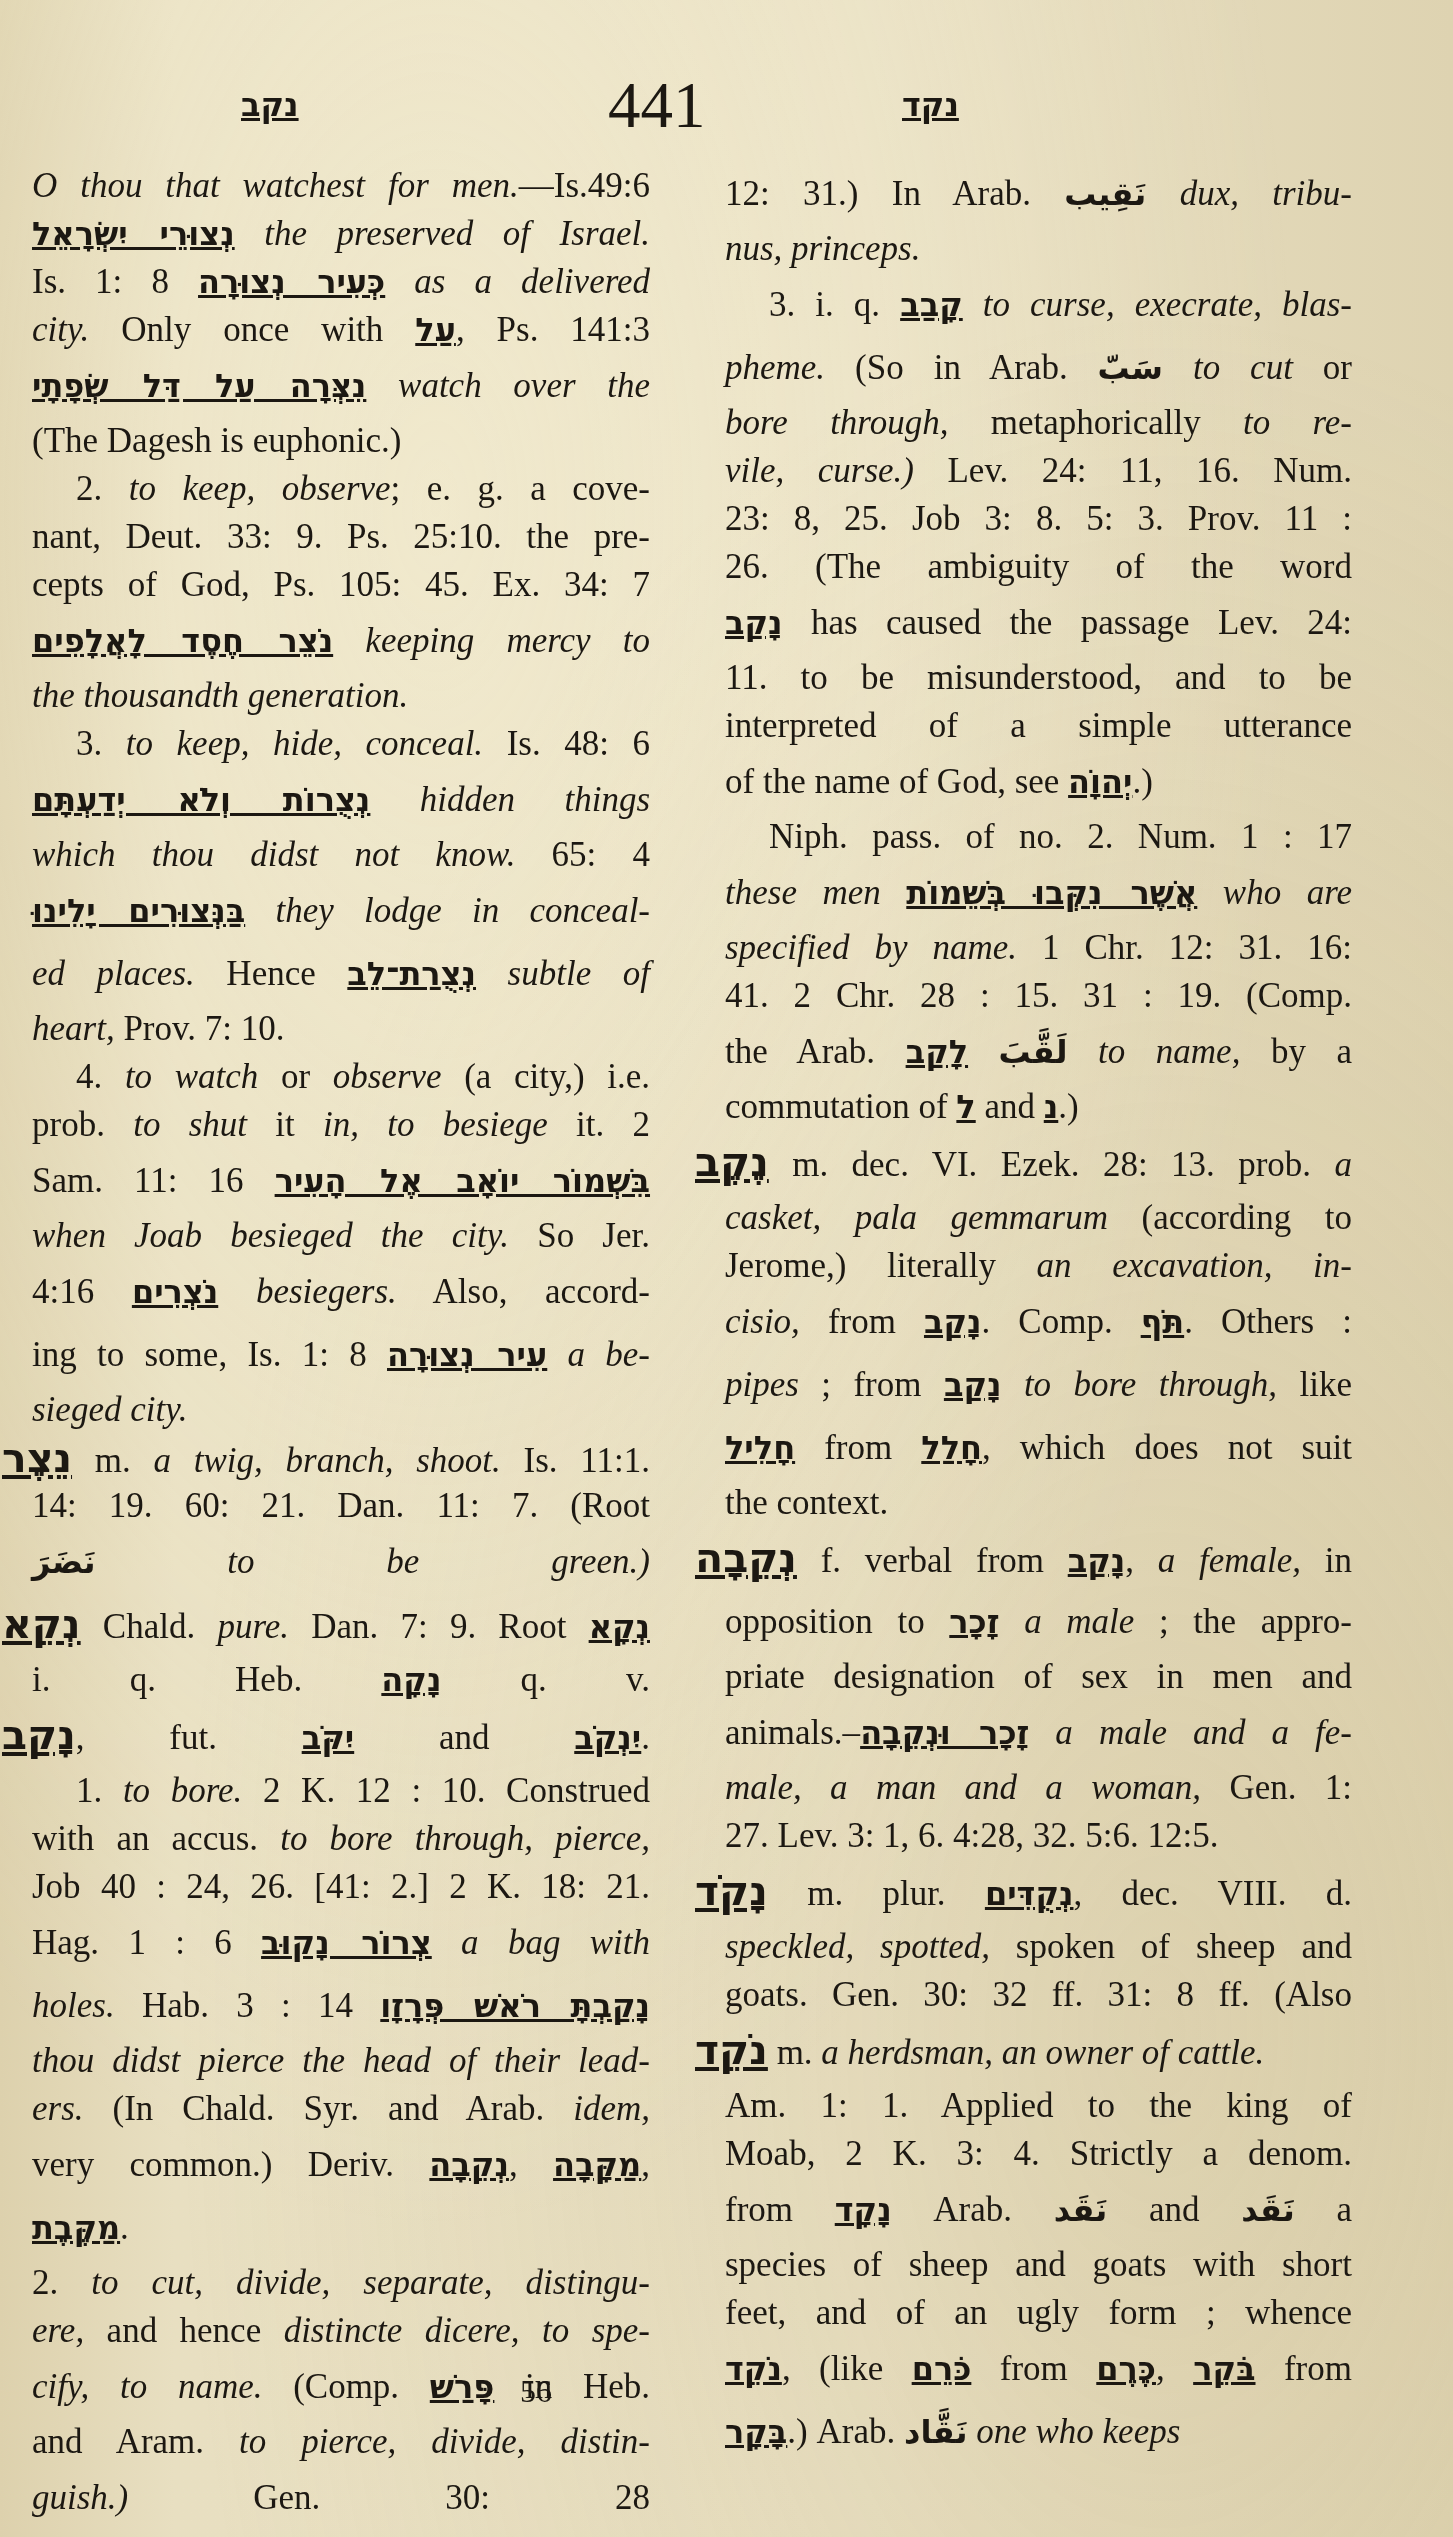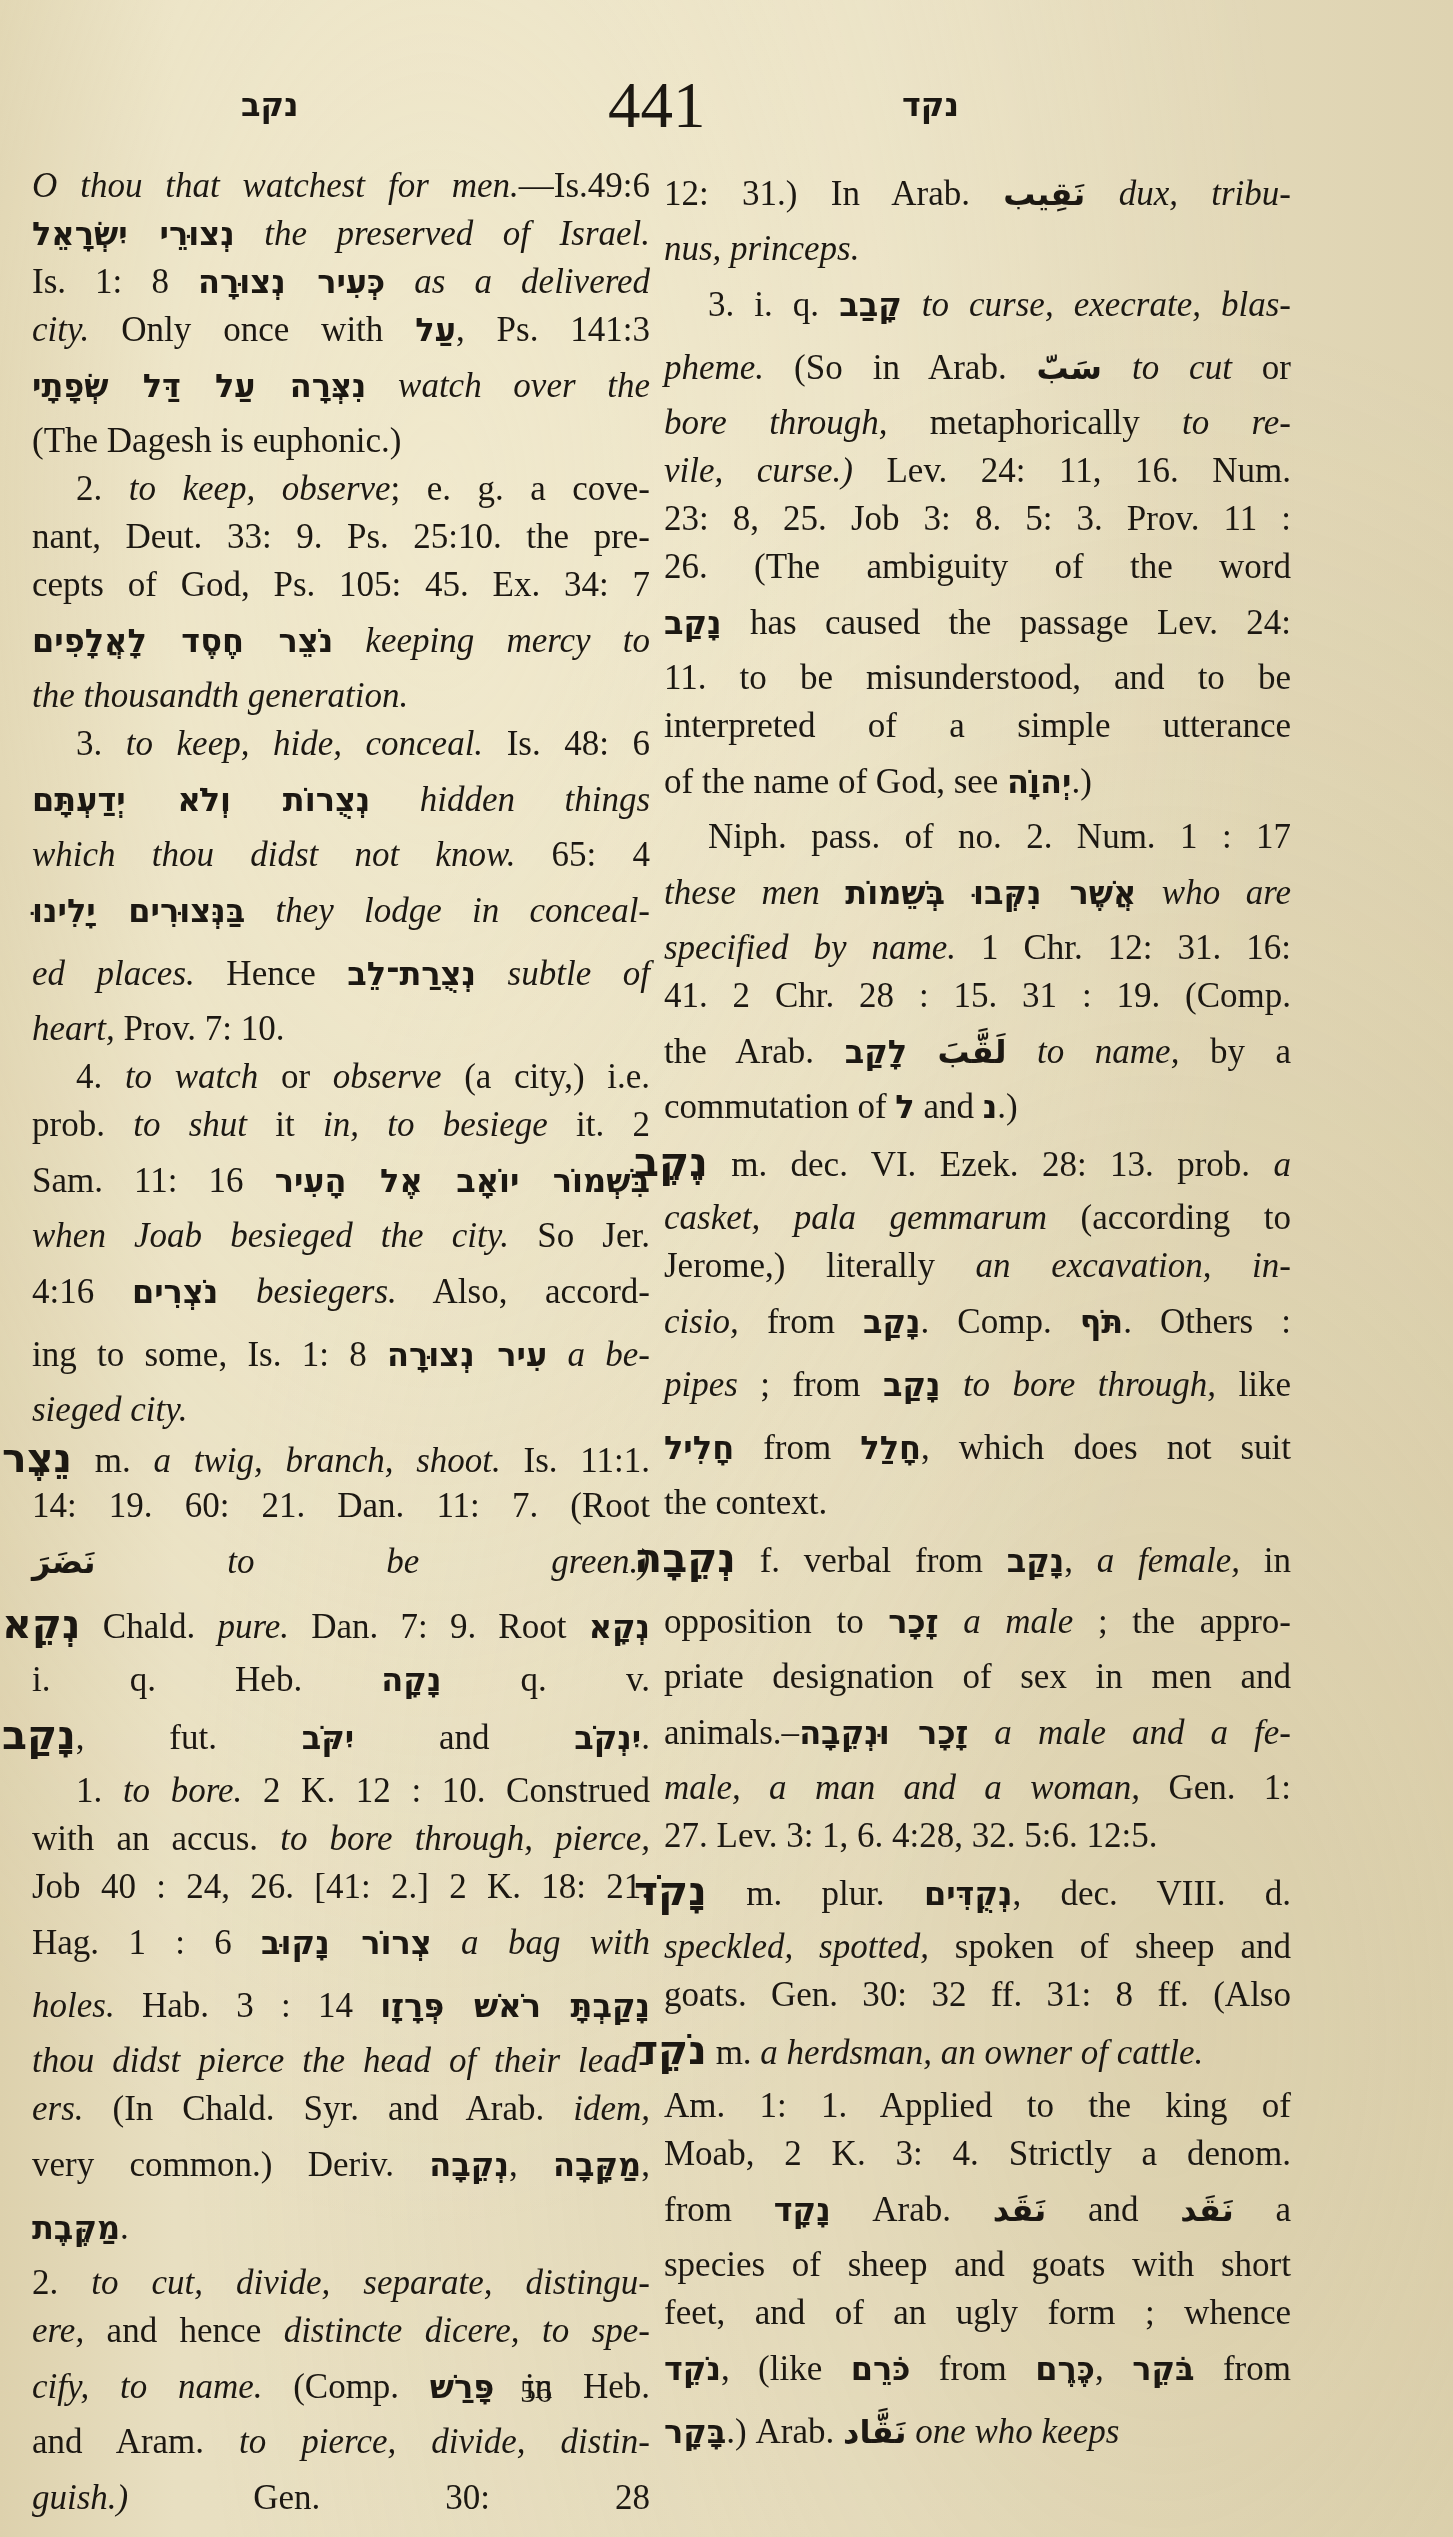--- a/index.html
+++ b/index.html
@@ -21,32 +21,32 @@
   .hdr-left, .hdr-num, .hdr-right {
     position: absolute; top: 0; font-size: 65px; font-weight: normal; line-height: 70px;
   }
   .hdr-left { left: 241px; }
   .hdr-num { left: 608px; font-family: "Liberation Serif", serif; }
   .hdr-right { left: 902px; }
   .col {
     position: absolute; top: 162px; width: 618px;
   }
   .col-left { left: 32px; }
-  .col-right { left: 664px; width: 627px; }
+  .col-right { left: 725px; width: 627px; }
   .line {
     display: block; white-space: nowrap; font-size: 35px; line-height: 48px;
     text-align: justify; text-align-last: justify;
     height: 48px;
   }
   .line.tall { height: 63px; line-height: 63px; }
   .line.last { text-align-last: left; }
   .line.indent { padding-left: 44px; }
   .line.hang { margin-left: -30px; }
   .it { font-style: italic; }
-  .heb { font-family: "DejaVu Sans", sans-serif; font-weight: bold; font-size: 32px; direction: rtl; unicode-bidi: isolate; }
+  .heb { font-family: "DejaVu Sans", sans-serif; font-weight: bold; font-size: 32px; direction: rtl; unicode-bidi: isolate; text-decoration: underline; }
   .ar  { font-family: "DejaVu Sans", sans-serif; font-weight: bold; font-size: 32px; direction: rtl; unicode-bidi: isolate; }
   .lemma { font-size: 41px; }
   .sig {
     position: absolute; top: 2373px; left: 520px; font-size: 32px;
   }
 </style>
 </head>
 <body>
 
 <div class="page">

